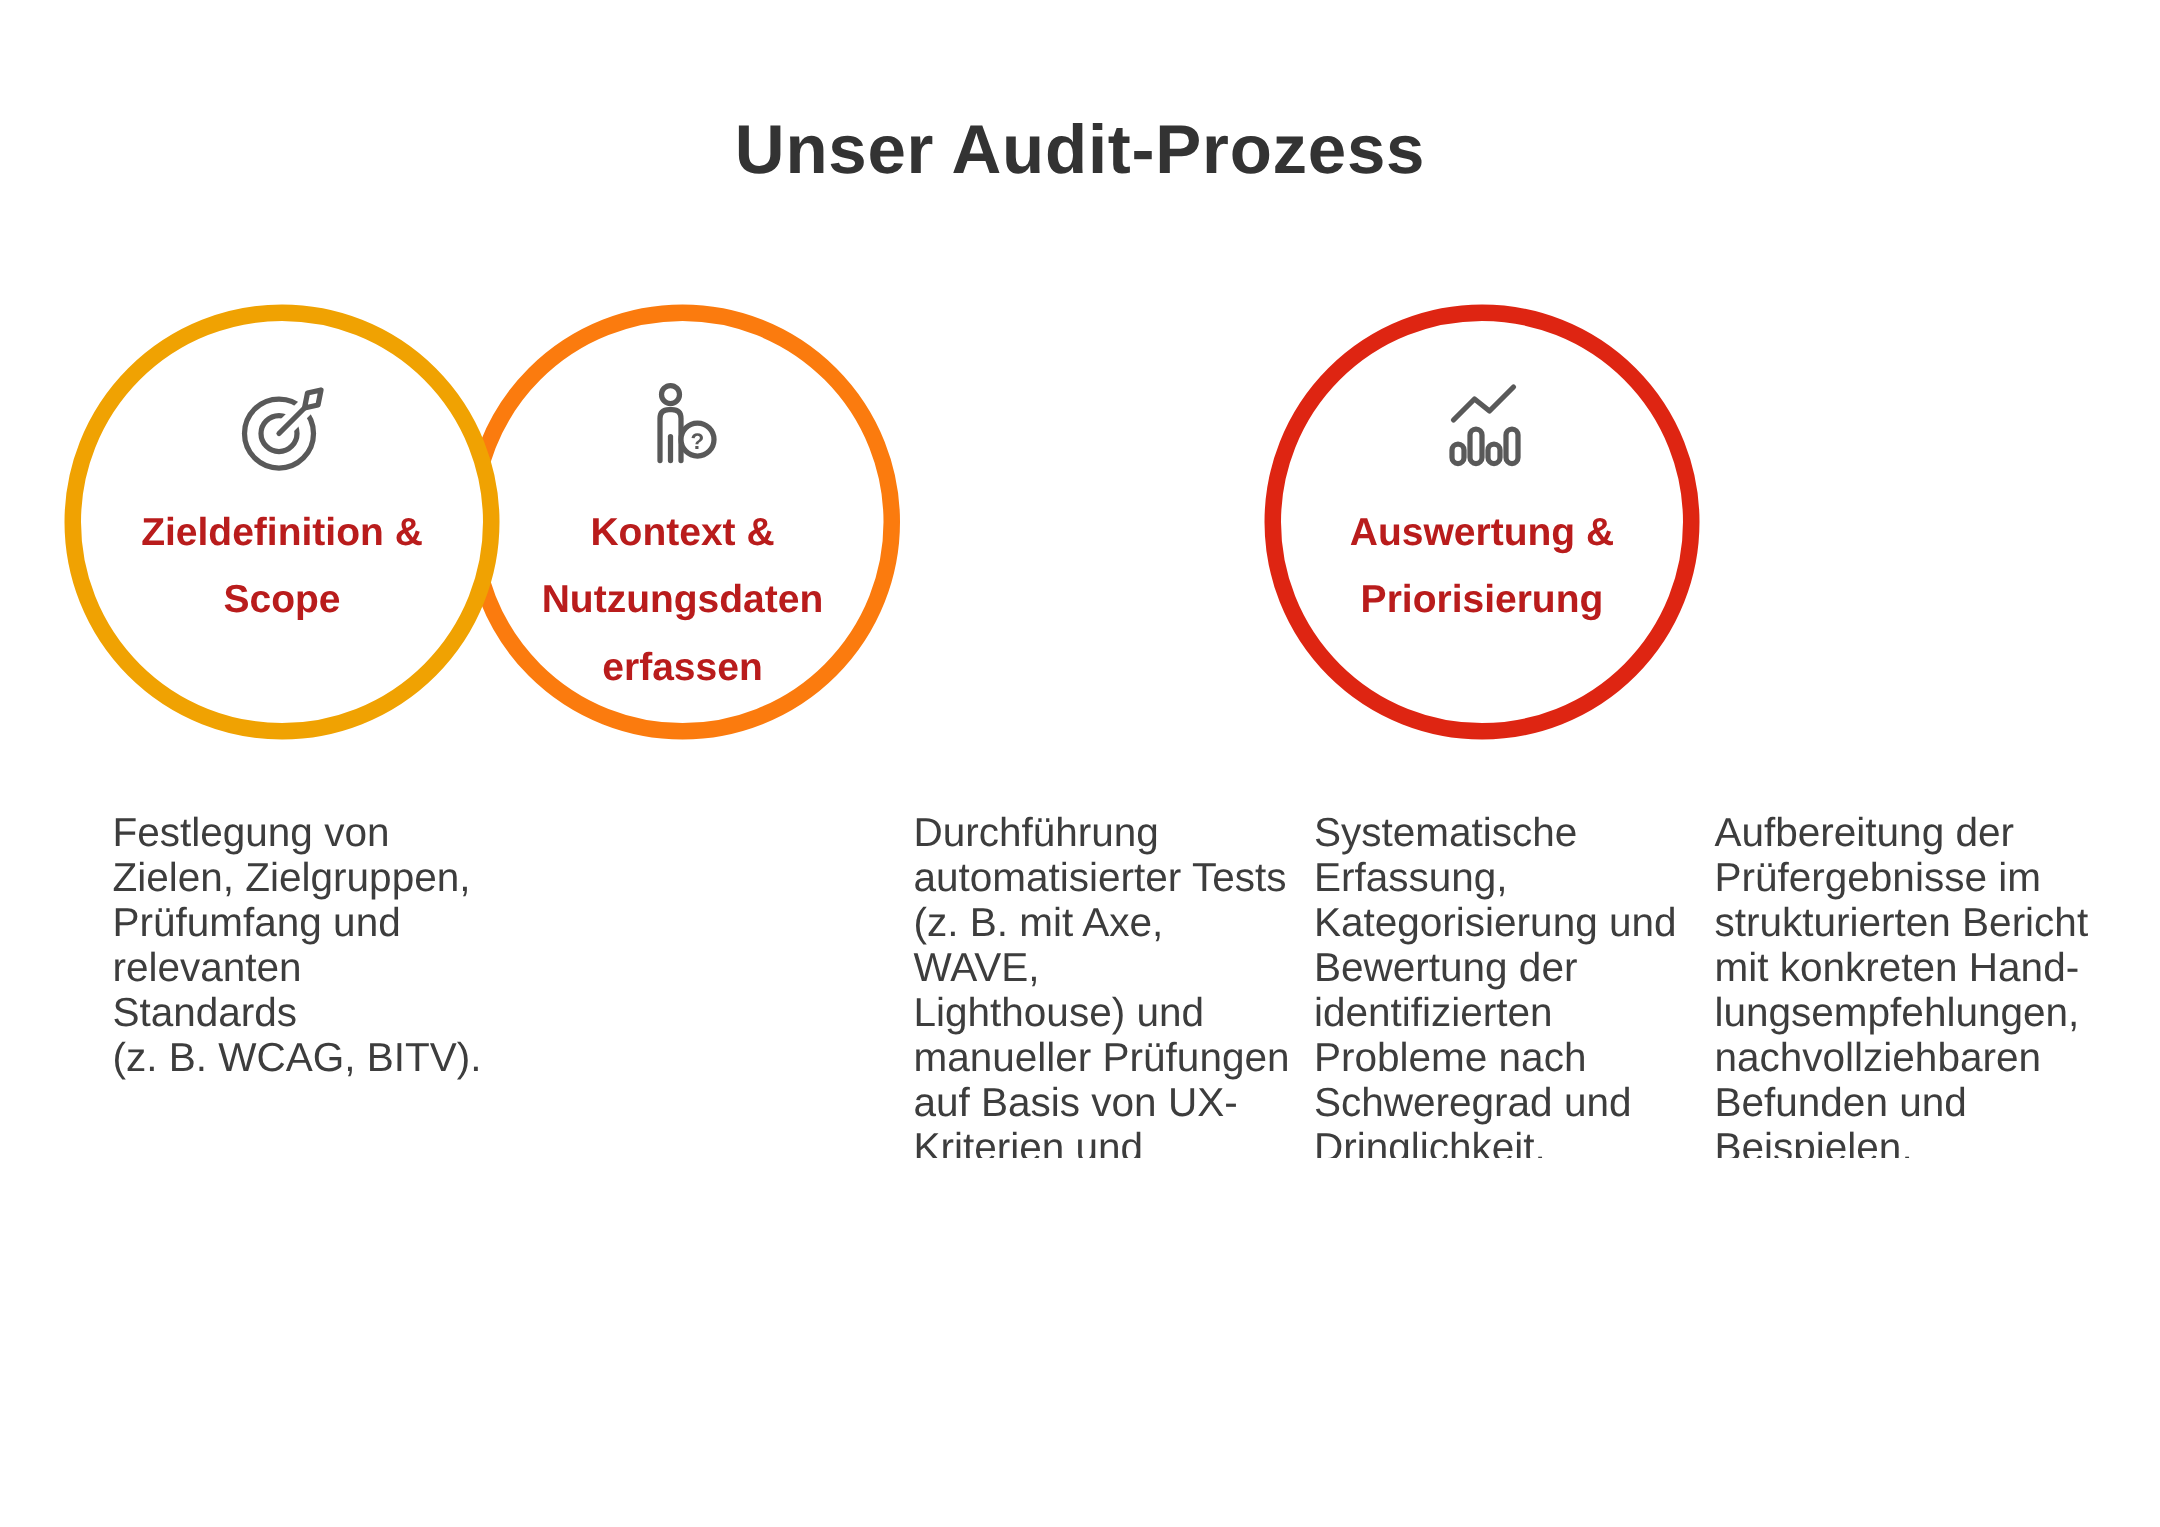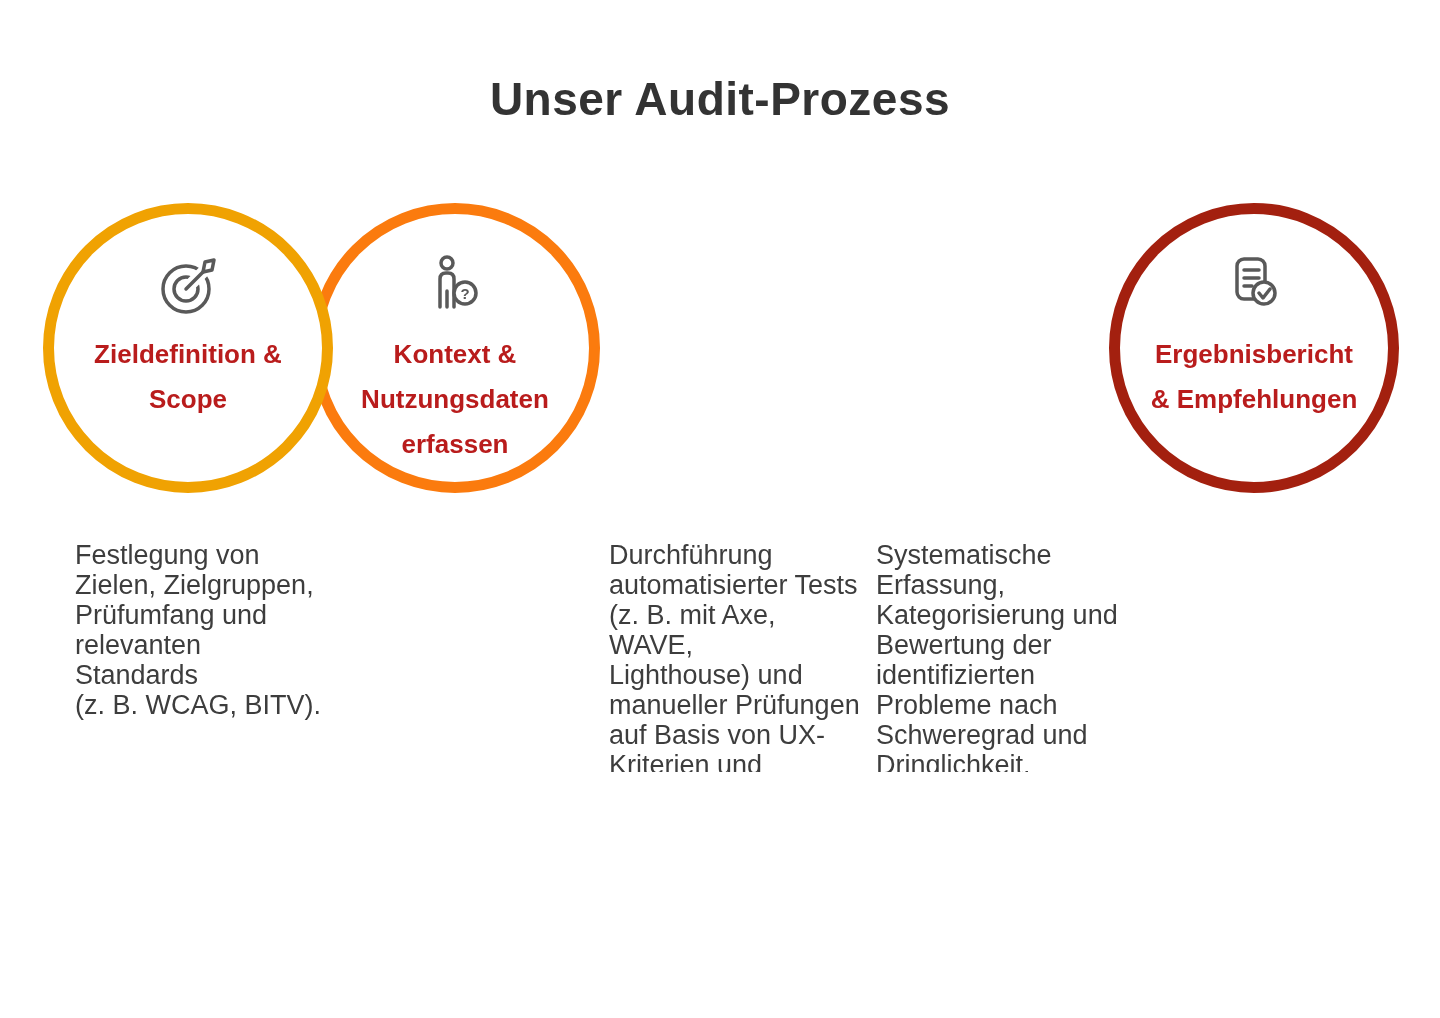--- a/index.html
+++ b/index.html
@@ -80,35 +80,34 @@
         <circle class="st fw" cx="42" cy="40" r="11"></circle>
         <text class="qmark" x="42" y="46" text-anchor="middle">?</text>
       </svg>
     </div>
     <div class="step-title">Kontext &amp;
 Nutzungsdaten
 erfassen</div>
   </div>
 
 
-
-  <div class="circle c5" style="border-color: rgb(163, 32, 15);">
+  <div class="circle c4" style="border-color: rgb(222, 37, 18);">
     <div class="icon">
       <svg viewBox="0 0 64 64" aria-hidden="true">
-        <rect class="st" x="15" y="6" width="28" height="40" rx="7"></rect>
-        <line class="st" x1="22" y1="17" x2="37" y2="17"></line>
-        <line class="st" x1="22" y1="25" x2="37" y2="25"></line>
-        <line class="st" x1="22" y1="33" x2="30" y2="33"></line>
-        <circle class="st fw" cx="42" cy="40" r="11"></circle>
-        <polyline class="st" points="37,40 41,45 48,36"></polyline>
+        <polyline class="st" points="13,27 27,13 37,21 53,5"></polyline>
+        <rect class="st" x="12" y="43" width="8" height="13" rx="4"></rect>
+        <rect class="st" x="24" y="33" width="8" height="23" rx="4"></rect>
+        <rect class="st" x="36" y="43" width="8" height="13" rx="4"></rect>
+        <rect class="st" x="48" y="33" width="8" height="23" rx="4"></rect>
       </svg>
     </div>
-    <div class="step-title">Ergebnisbericht
-&amp; Empfehlungen</div>
+    <div class="step-title">Auswertung &amp;
+Priorisierung</div>
   </div>
+
 
   <p class="desc d1">Festlegung von
 Zielen, Zielgruppen,
 Prüfumfang und
 relevanten Standards
 (z. B. WCAG, BITV).</p>
   <p class="desc d3">Durchführung
 automatisierter Tests
 (z. B. mit Axe, WAVE,
 Lighthouse) und
@@ -122,14 +121,22 @@
 Kompatibilität,
 Kontrastverhältnisse).</p>
   <p class="desc d4">Systematische
 Erfassung,
 Kategorisierung und
 Bewertung der
 identifizierten
 Probleme nach
 Schweregrad und
 Dringlichkeit.</p>
+  <p class="desc d5">Aufbereitung der
+Prüfergebnisse im
+strukturierten Bericht
+mit konkreten Hand-
+lungsempfehlungen,
+nachvollziehbaren
+Befunden und
+Beispielen.</p>
 
 </div>
 
 </body></html>

